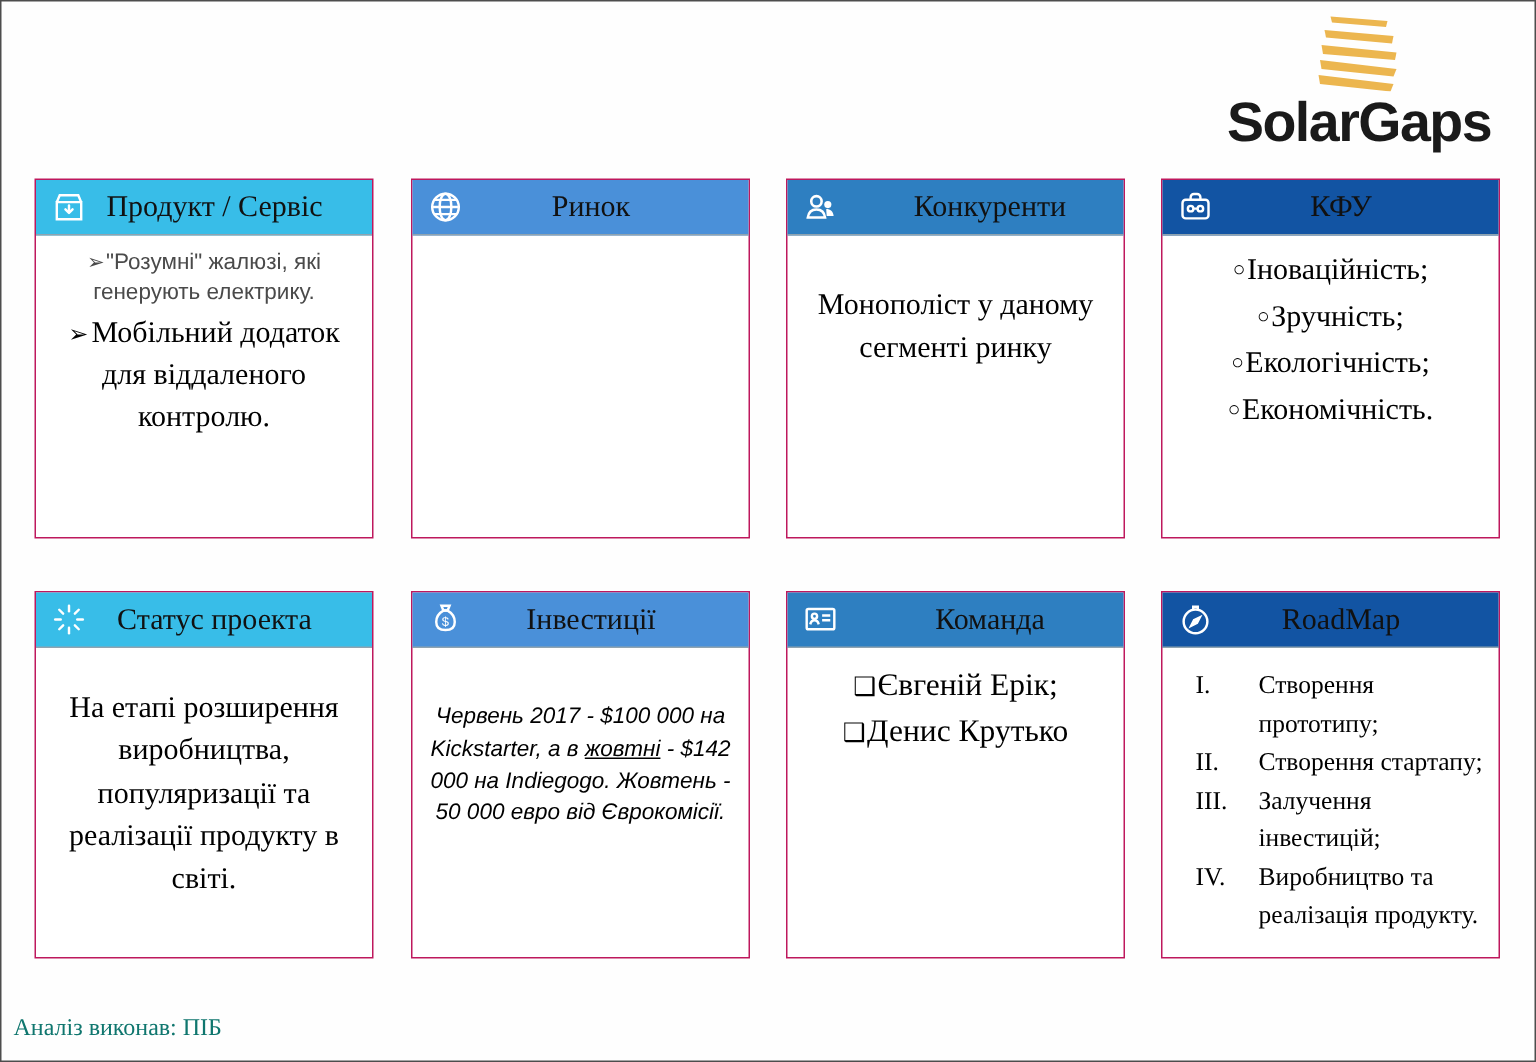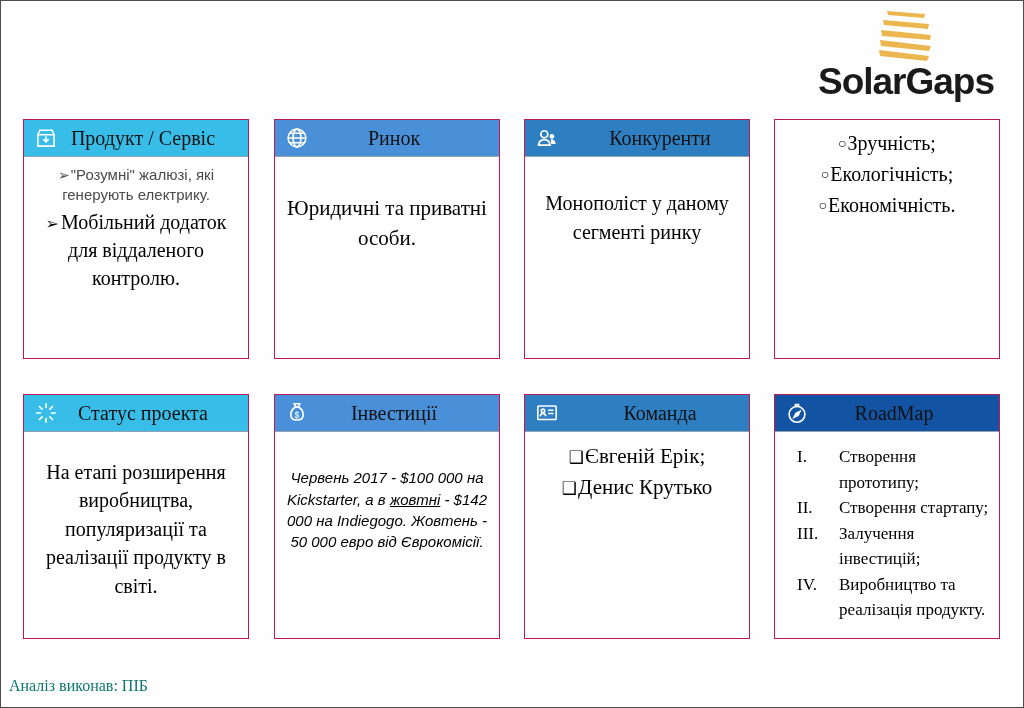--- a/index.html
+++ b/index.html
@@ -100,45 +100,55 @@
     <div class="card-header hd-c2">
       <span class="hicon">
         <svg class="icon" width="26" height="26" viewBox="0 0 24 24">
           <circle cx="12" cy="12" r="8.2"></circle>
             <ellipse cx="12" cy="12" rx="3.6" ry="8.2"></ellipse>
           <path d="M3.8 12h16.4M5.3 7.6h13.4M5.3 16.4h13.4"></path>
         </svg>
       </span>
       <span class="htitle">Ринок</span>
     </div>
-    <div class="card-body">
-      <div class="b2-text">Юридичні та приватні особи.</div>
-    </div>
   </div>
 
   <div class="card row1 col3">
     <div class="card-header hd-c3">
       <span class="hicon">
         <svg width="26" height="26" viewBox="0 0 24 24" fill="none" stroke="#fff" stroke-width="1.6">
           <circle cx="9.5" cy="8.5" r="3.2"></circle>
           <path d="M4.2 18.5c.4-3.2 2.5-5 5.3-5s4.9 1.8 5.3 5z"></path>
           <circle cx="16.5" cy="10.5" r="2.2" fill="#fff" stroke="none"></circle>
           <path d="M15.5 13.2c2.6 0 4.3 1.6 4.6 4.3h-4.3" fill="#fff" stroke="none"></path>
         </svg>
       </span>
       <span class="htitle">Конкуренти</span>
     </div>
     <div class="card-body">
       <div class="b3-text">Монополіст  у даному сегменті ринку</div>
     </div>
   </div>
 
   <div class="card row1 col4">
+    <div class="card-header hd-c4">
+      <span class="hicon">
+        <svg class="icon" width="26" height="26" viewBox="0 0 24 24">
+          <rect x="4" y="7.5" width="16" height="11.5" rx="2"></rect>
+          <path d="M9 7.5V6a2 2 0 0 1 2-2h2a2 2 0 0 1 2 2v1.5"></path>
+          <circle cx="9" cy="13" r="1.7"></circle>
+            <circle cx="15" cy="13" r="1.7"></circle>
+            <path d="M10.7 13h2.6"></path>
+        </svg>
+      </span>
+      <span class="htitle">КФУ</span>
+    </div>
     <div class="card-body">
       <div class="b4-list">
+        <div class="b4-item"><span class="marker-circle">○</span><span>Іноваційність;</span></div>
         <div class="b4-item"><span class="marker-circle">○</span><span>Зручність;</span></div>
         <div class="b4-item"><span class="marker-circle">○</span><span>Екологічність;</span></div>
         <div class="b4-item"><span class="marker-circle">○</span><span>Економічність.</span></div>
       </div>
     </div>
   </div>
 
   <div class="card row2 col1">
     <div class="card-header hd-c1">
       <span class="hicon">

